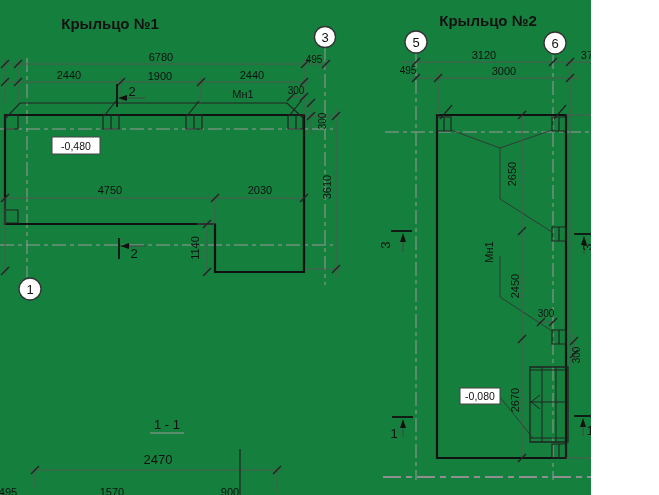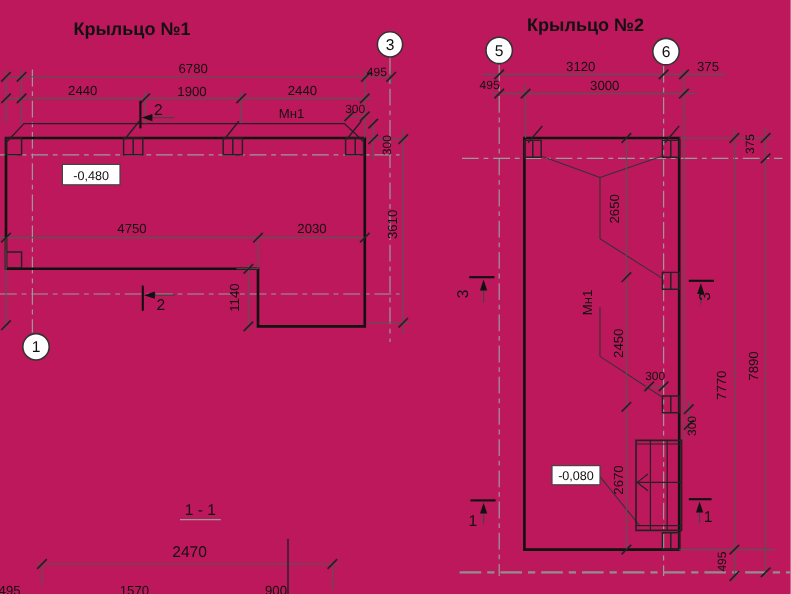--- a/index.html
+++ b/index.html
@@ -1,17 +1,17 @@
 <!DOCTYPE html>
 <html><head>
 <meta charset="utf-8">
 <style>
   html,body{margin:0;padding:0;background:#fff;}
   .canvas{
-    position:relative;width:659px;height:495px;background:#be185d;overflow:hidden;
+    position:relative;width:591px;height:495px;background:#15803d;overflow:hidden;
     font-family:"Liberation Sans", sans-serif;
   }
   svg{position:absolute;left:0;top:0;}
   svg text{fill:#111;font-family:"Liberation Sans", sans-serif;}
   .t-title{font-size:15px;font-weight:bold;}
   .t-dim{font-size:11px;}
   .t-dim-s{font-size:10px;}
   .t-sec{font-size:13px;}
   .t-bub{font-size:13px;}
   .t-lvl{font-size:10.5px;}

